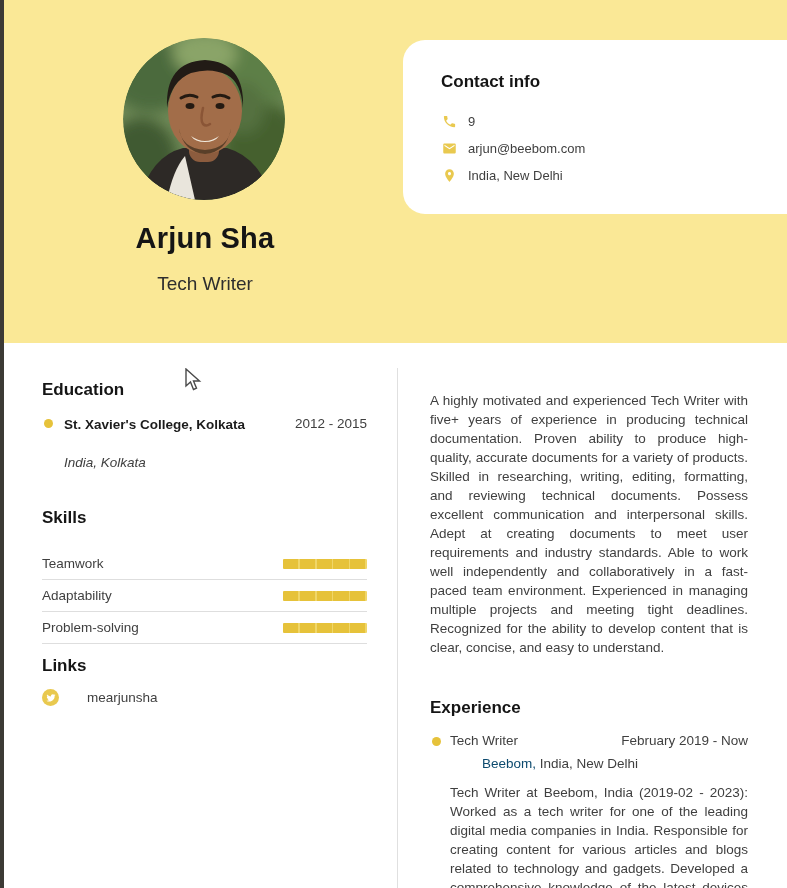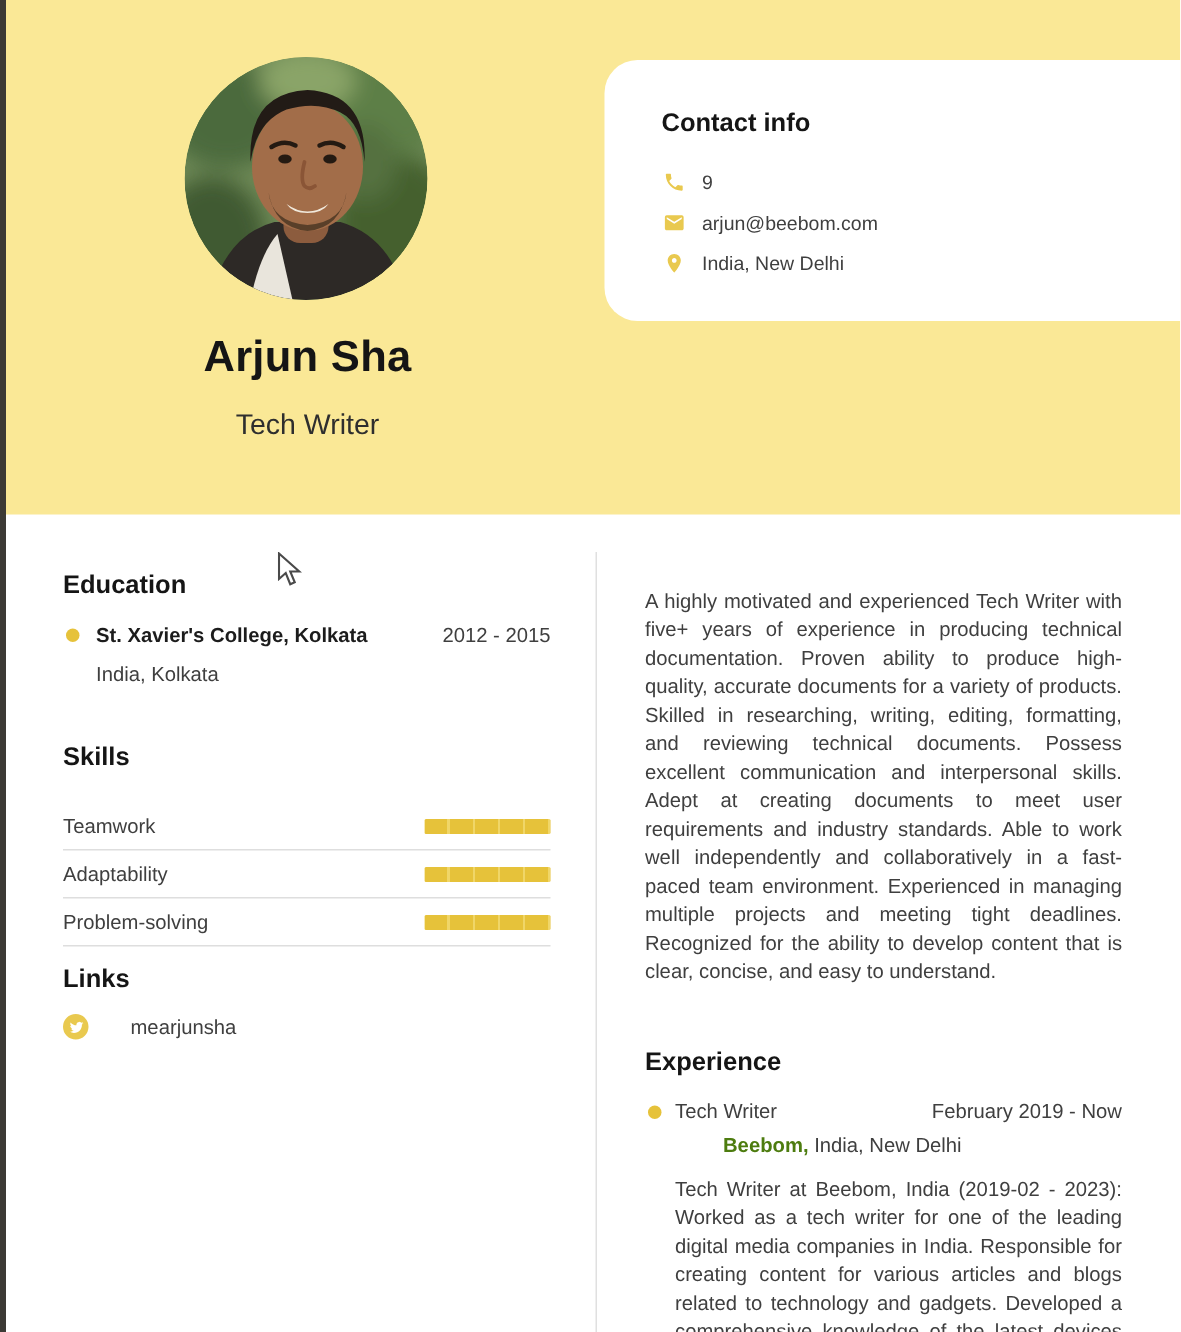--- a/index.html
+++ b/index.html
@@ -39,21 +39,21 @@
   .left-col{position:absolute;left:42px;top:380px;width:325px;}
   .right-col{position:absolute;left:430px;top:380px;width:318px;}
 
   .section-heading{font-size:17px;font-weight:700;color:var(--ink);}
 
   
   .edu-item{position:relative;margin-top:15px;padding-left:22px;}
   .bullet{position:absolute;left:2px;top:4px;width:9px;height:9px;border-radius:50%;background:var(--gold);}
   .edu-school{font-size:13.5px;font-weight:700;color:#1c1c1c;}
   .edu-dates{position:absolute;right:0;top:1px;font-size:13.5px;color:var(--body);}
-  .edu-loc{font-size:13.5px;margin-top:9px;color:var(--body);}
+  .edu-loc{font-size:13.5px;margin-top:22px;color:var(--body);font-style:italic;}
 
   
   .skills-block{margin-top:38px;}
   .skill-list{margin-top:20px;}
   .skill-row{display:flex;align-items:center;justify-content:space-between;
         height:32px;border-bottom:1px solid #dedede;font-size:13.5px;color:var(--body);}
   .skill-bar{width:84px;height:10px;border-radius:1px;
         background:repeating-linear-gradient(90deg,var(--gold) 0px,var(--gold) 15.3px,#f0d668 15.3px,#f0d668 16.8px);}
 
   
@@ -64,21 +64,21 @@
   .tw-circle svg{width:10px;height:10px;fill:#ffffff;}
 
   
   .para{font-size:13.5px;line-height:19px;text-align:justify;hyphens:auto;color:var(--body);margin-top:11px;}
   .exp-block{margin-top:41px;}
   .exp-item{position:relative;margin-top:15px;padding-left:20px;}
   .exp-head{display:flex;justify-content:space-between;font-size:13.5px;}
   .exp-role{color:var(--body);}
   .exp-dates{color:var(--body);}
   .exp-company-line{margin-top:8px;font-size:13.5px;color:var(--body);}
-  .exp-company{font-weight:700;color:#4d7c0f;padding-left:32px;}
+  .exp-company{font-weight:400;color:#0c4a6e;padding-left:32px;}
   .exp-desc{margin-top:12px;}
 
   
   .cursor{position:absolute;left:185px;top:368px;width:17px;height:24px;z-index:10;}
 </style>
 </head>
 <body>
 
 <div class="page">
   <div class="edge-strip"></div>

